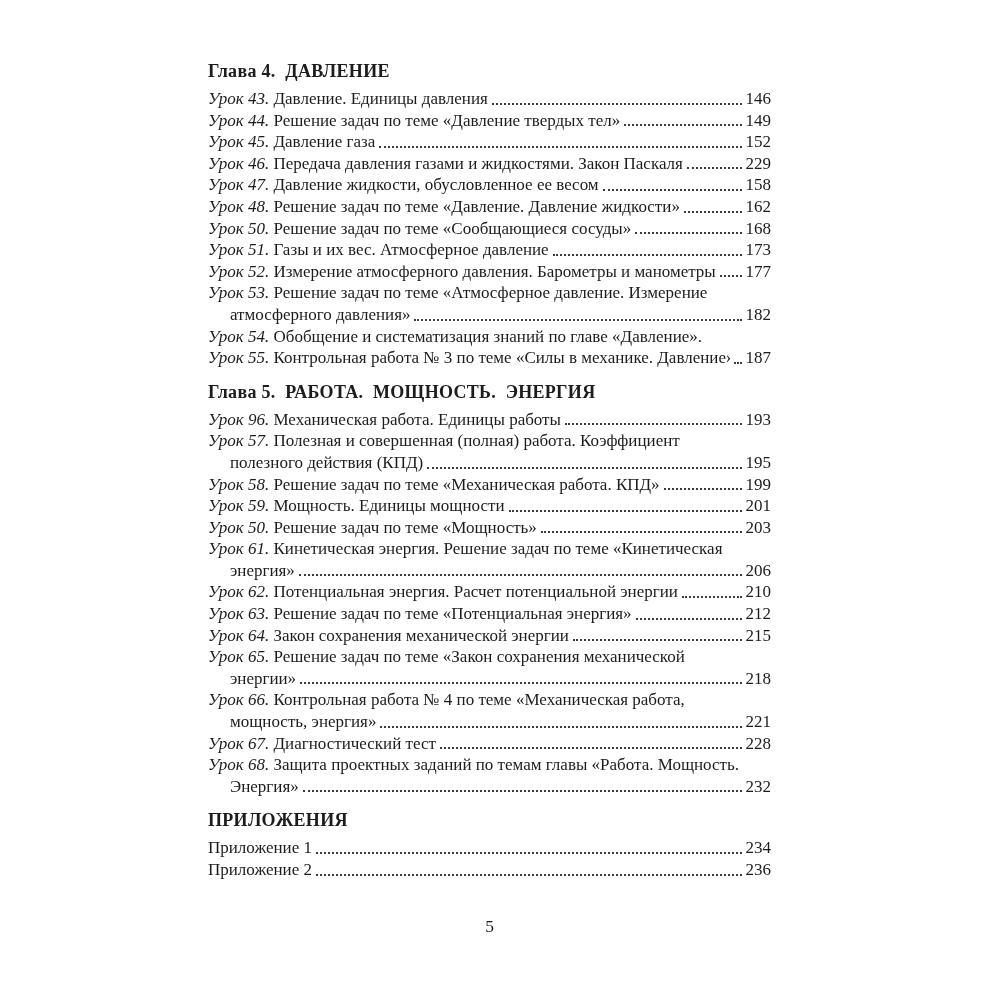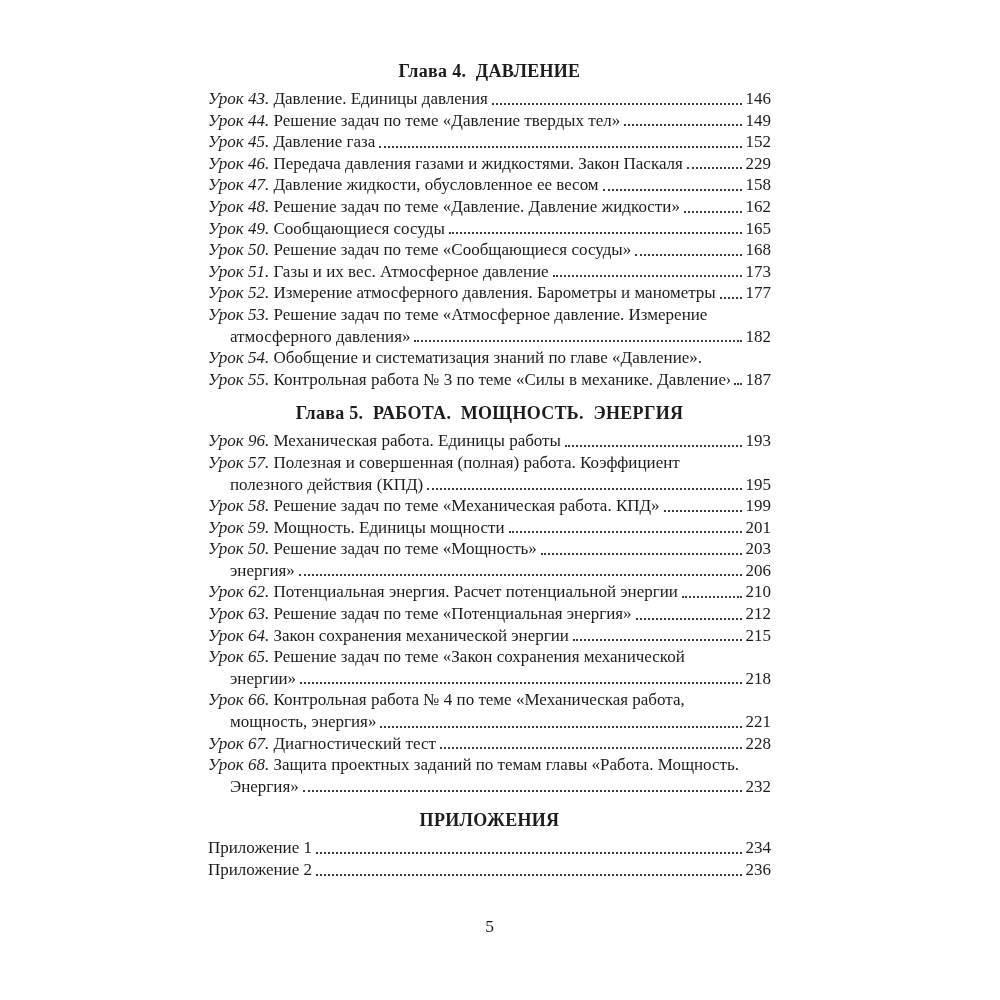--- a/index.html
+++ b/index.html
@@ -14,21 +14,21 @@
     width: 1000px; height: 1000px;
     background: #ffffff;
     overflow: hidden;
   }
   .content {
     position: absolute;
     left: 208px; top: 60px;
     width: 563px;
   }
   .heading {
-    text-align: center;
+    text-align: left;
     font-weight: bold;
     font-size: 18px;
     line-height: 22px;
     white-space: pre-wrap;
     margin: 12px 0 6px 0;
     letter-spacing: 0.3px;
   }
   .heading:first-child { margin-top: 0; }
   .row {
     display: flex;
@@ -86,25 +86,20 @@
         <span class="txt"><span class="lbl">Урок 47.</span> Давление жидкости, обусловленное ее весом</span>
         <span class="leader"></span>
         <span class="page-num">158</span>
       </div>
       <div class="row">
         <span class="txt"><span class="lbl">Урок 48.</span> Решение задач по теме «Давление. Давление жидкости»</span>
         <span class="leader"></span>
         <span class="page-num">162</span>
       </div>
       <div class="row">
-        <span class="txt"><span class="lbl">Урок 49.</span> Сообщающиеся сосуды</span>
-        <span class="leader"></span>
-        <span class="page-num">165</span>
-      </div>
-      <div class="row">
         <span class="txt"><span class="lbl">Урок 50.</span> Решение задач по теме «Сообщающиеся сосуды»</span>
         <span class="leader"></span>
         <span class="page-num">168</span>
       </div>
       <div class="row">
         <span class="txt"><span class="lbl">Урок 51.</span> Газы и их вес. Атмосферное давление</span>
         <span class="leader"></span>
         <span class="page-num">173</span>
       </div>
       <div class="row">
@@ -149,20 +144,23 @@
       </div>
       <div class="row">
         <span class="txt"><span class="lbl">Урок 59.</span> Мощность. Единицы мощности</span>
         <span class="leader"></span>
         <span class="page-num">201</span>
       </div>
       <div class="row">
         <span class="txt"><span class="lbl">Урок 50.</span> Решение задач по теме «Мощность»</span>
         <span class="leader"></span>
         <span class="page-num">203</span>
+      </div>
+      <div class="row">
+        <span class="txt"><span class="lbl">Урок 61.</span> Кинетическая энергия. Решение задач по теме «Кинетическая</span>
       </div>
       <div class="row cont">
         <span class="txt">энергия»</span>
         <span class="leader"></span>
         <span class="page-num">206</span>
       </div>
       <div class="row">
         <span class="txt"><span class="lbl">Урок 62.</span> Потенциальная энергия. Расчет потенциальной энергии</span>
         <span class="leader"></span>
         <span class="page-num">210</span>

